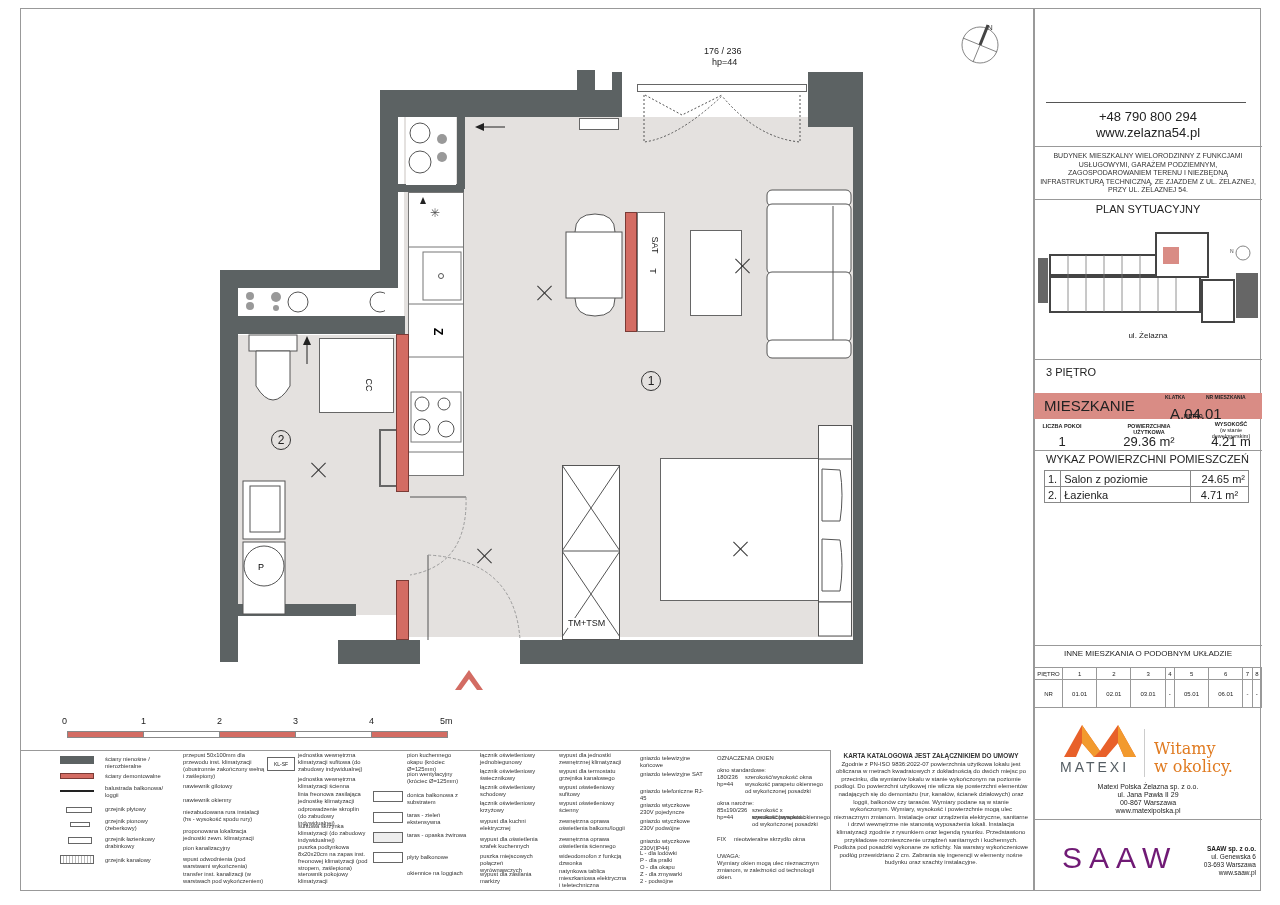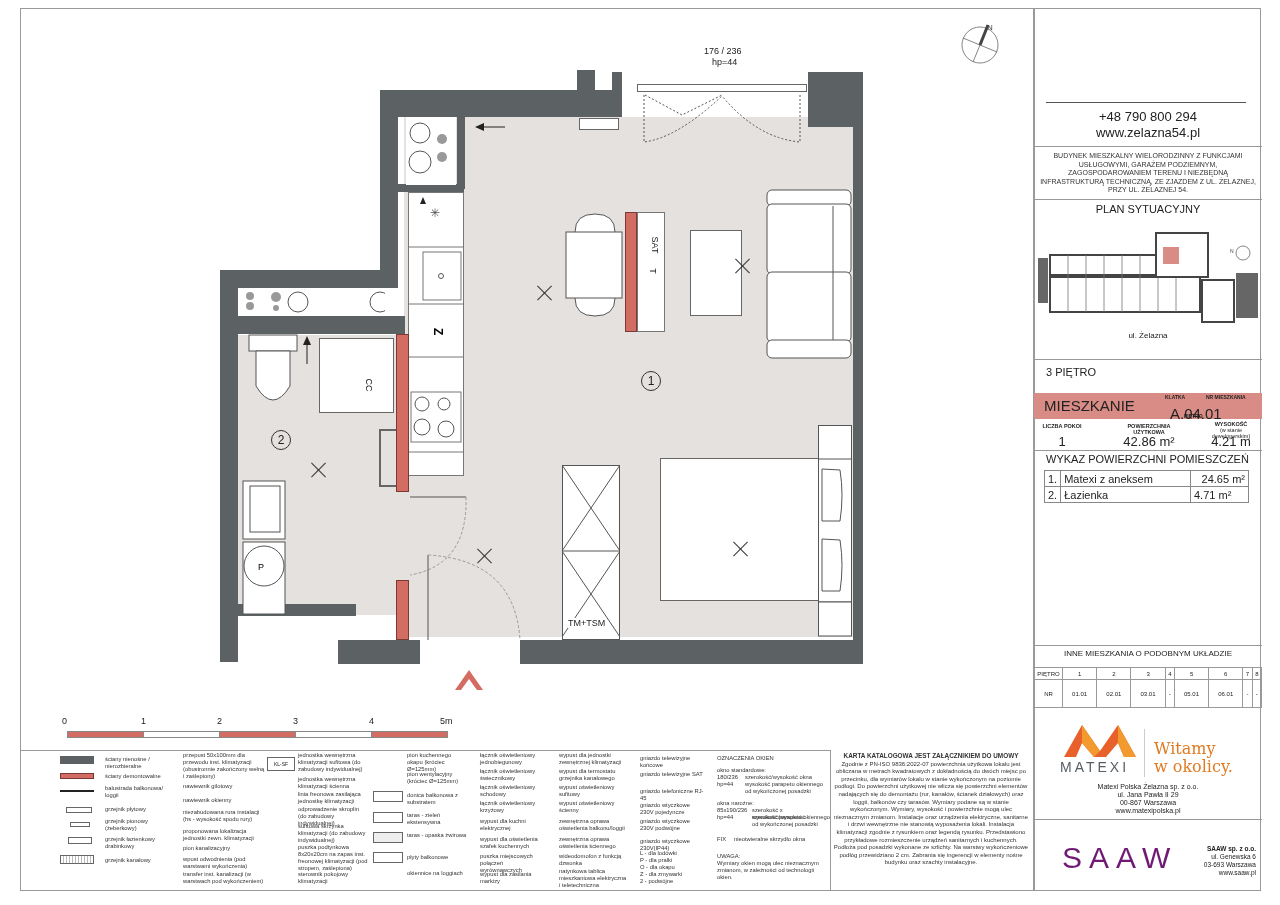--- a/index.html
+++ b/index.html
@@ -380,35 +380,35 @@
     <div class="num">A.04.01</div>
     <div class="tiny" style="left:131px;top:1px">KLATKA</div>
     <div class="tiny" style="left:172px;top:1px">NR MIESZKANIA</div>
     <div class="tiny" style="left:150px;top:20px">PIĘTRO</div>
   </div>
   <div class="stat-lbl" style="left:8px;top:414px;width:40px">LICZBA POKOI</div>
   <div class="stat-lbl" style="left:80px;top:414px;width:70px">POWIERZCHNIA UŻYTKOWA</div>
   <div class="stat-lbl" style="left:168px;top:412px;width:58px">WYSOKOŚĆ</div>
   <div class="stat-lbl" style="left:168px;top:418px;width:58px;font-weight:normal">(w stanie deweloperskim)</div>
   <div class="stat-val" style="left:8px;top:425px;width:40px">1</div>
-  <div class="stat-val" style="left:70px;top:425px;width:90px">42.86 m²</div>
+  <div class="stat-val" style="left:70px;top:425px;width:90px">29.36 m²</div>
   <div class="stat-val" style="left:168px;top:425px;width:58px">4.21 m</div>
   <div class="hr" style="top:441px"></div>
   <div class="abs" style="left:12px;top:444px;font-size:11px">WYKAZ POWIERZCHNI POMIESZCZEŃ</div>
   <table class="rooms">
     <tbody>
         <tr>
       <td style="width:16px">1.</td>
-      <td>Matexi z aneksem</td>
+      <td>Salon z poziomie</td>
       <td style="text-align:right;width:58px">24.65 m²</td>
     </tr>
     <tr>
       <td>2.</td>
       <td>Łazienka</td>
-      <td style="text-align:left">4.71 m²</td>
+      <td style="text-align:center">4.71 m²</td>
     </tr>
   </tbody>
     </table>
 
   <div class="hr" style="top:636px"></div>
   <div class="abs" style="left:0;top:640px;width:228px;text-align:center;font-size:8px">INNE MIESZKANIA O PODOBNYM UKŁADZIE</div>
   <table class="others">
     <tbody>
         <tr>
       <td style="width:28px">PIĘTRO</td>

